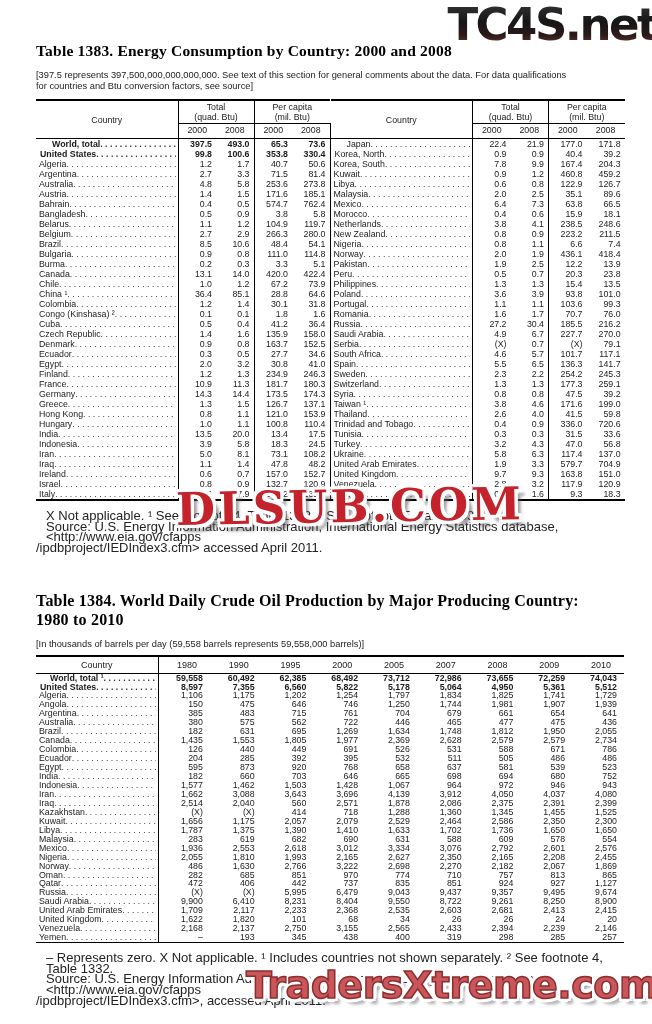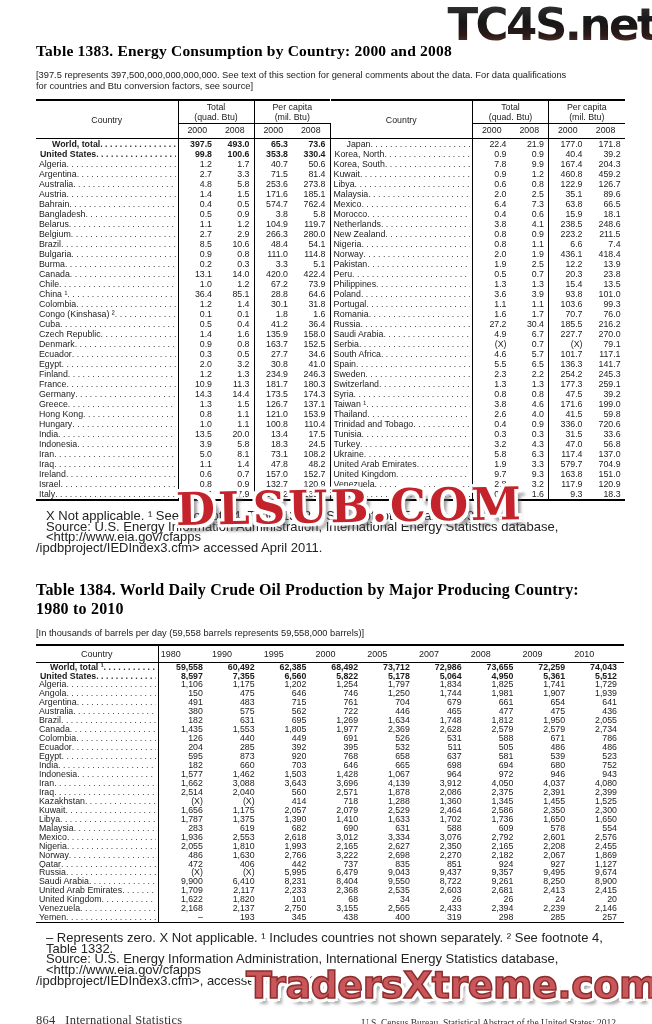--- a/index.html
+++ b/index.html
@@ -9,21 +9,21 @@
     margin:0 auto;
   }
   .content{position:absolute;left:36px;top:0;width:588px;}
 
   
   .tbl-title{
     font-family:"Liberation Serif",serif;font-weight:bold;font-size:15.5px;
     line-height:18px;color:#000;letter-spacing:.2px;
   }
   .t83-title{margin-top:42px;}
-  .t84-title{margin-top:26px;font-size:16px;line-height:19px;}
+  .t84-title{margin-top:37px;font-size:16px;line-height:19px;}
   .tbl-note{font-size:9.3px;line-height:11px;margin-top:10px;color:#222;}
 
   
   table{border-collapse:collapse;table-layout:fixed;}
   th{font-weight:normal;}
   td,th{overflow:hidden;}
   .bold{font-weight:bold;}
   td.n,th.n{text-align:right;}
   .cw{display:flex;overflow:hidden;}
   .cn{white-space:nowrap;flex:0 0 auto;}
@@ -50,21 +50,21 @@
   .t83 tr.first td.c .cw{padding-left:13px;}
   .t83 tr.second td.c .cw{padding-left:1px;}
 
   
   .t84{width:588px;margin-top:5px;border-top:2px solid #000;border-bottom:1.5px solid #000;font-size:8.8px;}
   .t84 col.cc{width:122px;}
   .t84 col.vc{width:51.7px;}
   .t84 thead{border-bottom:1px solid #000;}
   .t84 th{font-size:9px;line-height:12px;padding:2px 2px 2px;}
   .t84 th.c{border-right:1px solid #000;text-align:center;}
-  .t84 th.n{text-align:left;padding-right:13px;}
+  .t84 th.n{text-align:right;padding-right:13px;}
   .t84 td{line-height:8.95px;padding:0 2px;}
   .t84 td.c{border-right:1px solid #000;padding-left:3px;}
   .t84 td.n{padding-right:7px;}
   .t84 tr.first td.c .cw{padding-left:11px;}
   .t84 tr.second td.c .cw{padding-left:1px;}
 
   
   .footnotes{margin-top:10px;font-size:13px;line-height:10.6px;color:#222;}
   .footnotes .fl{padding-left:10px;}
   .footnotes .fl.flush{padding-left:0;}
@@ -1151,21 +1151,21 @@
             <td class="n">1,907</td>
             <td class="n">1,939</td>
           </tr>
           <tr class="">
             <td class="c">
               <div class="cw">
                 <span class="cn">Argentina</span>
                 <span class="lead"></span>
               </div>
             </td>
-            <td class="n">491</td>
+            <td class="n">385</td>
             <td class="n">483</td>
             <td class="n">715</td>
             <td class="n">761</td>
             <td class="n">704</td>
             <td class="n">679</td>
             <td class="n">661</td>
             <td class="n">654</td>
             <td class="n">641</td>
           </tr>
           <tr class="">
@@ -1453,20 +1453,37 @@
             <td class="n">3,222</td>
             <td class="n">2,698</td>
             <td class="n">2,270</td>
             <td class="n">2,182</td>
             <td class="n">2,067</td>
             <td class="n">1,869</td>
           </tr>
           <tr class="">
             <td class="c">
               <div class="cw">
+                <span class="cn">Oman</span>
+                <span class="lead"></span>
+              </div>
+            </td>
+            <td class="n">282</td>
+            <td class="n">685</td>
+            <td class="n">851</td>
+            <td class="n">970</td>
+            <td class="n">774</td>
+            <td class="n">710</td>
+            <td class="n">757</td>
+            <td class="n">813</td>
+            <td class="n">865</td>
+          </tr>
+          <tr class="">
+            <td class="c">
+              <div class="cw">
                 <span class="cn">Qatar</span>
                 <span class="lead"></span>
               </div>
             </td>
             <td class="n">472</td>
             <td class="n">406</td>
             <td class="n">442</td>
             <td class="n">737</td>
             <td class="n">835</td>
             <td class="n">851</td>

